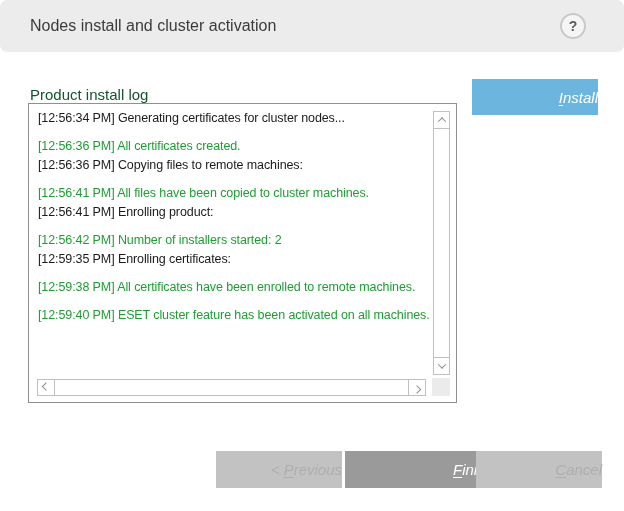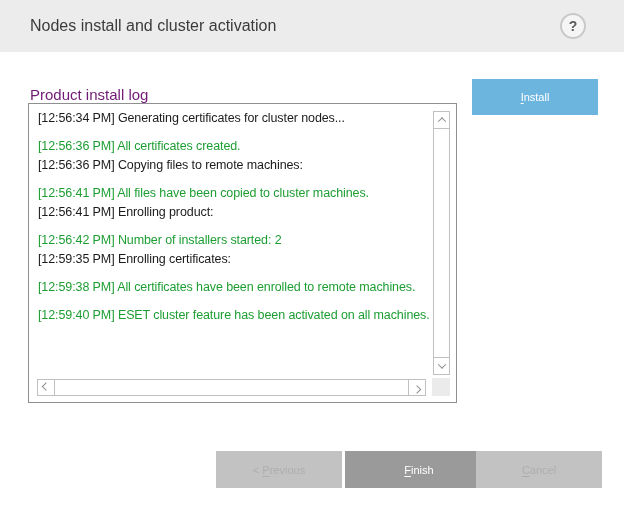--- a/index.html
+++ b/index.html
@@ -7,45 +7,46 @@
     width:624px; height:511px; position:relative; overflow:hidden;
     background:#ffffff;
     font-family:"Liberation Sans", sans-serif;
     -webkit-font-smoothing:antialiased;
   }
 
   
   .titlebar {
     position:absolute; top:0; left:0; right:0; height:52px;
     background:#ececec;
+    border-radius:7px;
   }
   .title {
     position:absolute; left:30px; top:0; line-height:52px;
     font-size:16px; color:#3b3b3b;
   }
   .help-btn {
     position:absolute; right:38px; top:13px;
     width:22px; height:22px; border:2px solid #c9c9c9; border-radius:50%;
     background:#f5f5f5; color:#5b5b5b;
     font-size:14px; font-weight:bold;
     display:flex; align-items:center; justify-content:center;
     cursor:pointer; user-select:none;
   }
 
   
   .log-label {
     position:absolute; left:30px; top:86px;
-    font-size:15px; color:#701a75;
+    font-size:15px; color:#14532d;
   }
 
   
   button { font-family:inherit; border:none; padding:0; }
   .btn {
-    position:absolute; display:flex; align-items:center; justify-content:center;
-    font-size:11px; box-sizing:border-box;
+    position:absolute; display:flex; align-items:center; justify-content:flex-end;
+    font-size:15px; box-sizing:border-box;font-style:italic;
   }
   .install-btn {
     left:472px; top:79px; width:126px; height:36px;
     background:#6cb5df; color:#ffffff; cursor:pointer;
   }
 
   
   .logbox {
     position:absolute; left:28px; top:103px; width:429px; height:300px;
     border:1px solid #8f8f8f; background:#ffffff; box-sizing:border-box;

